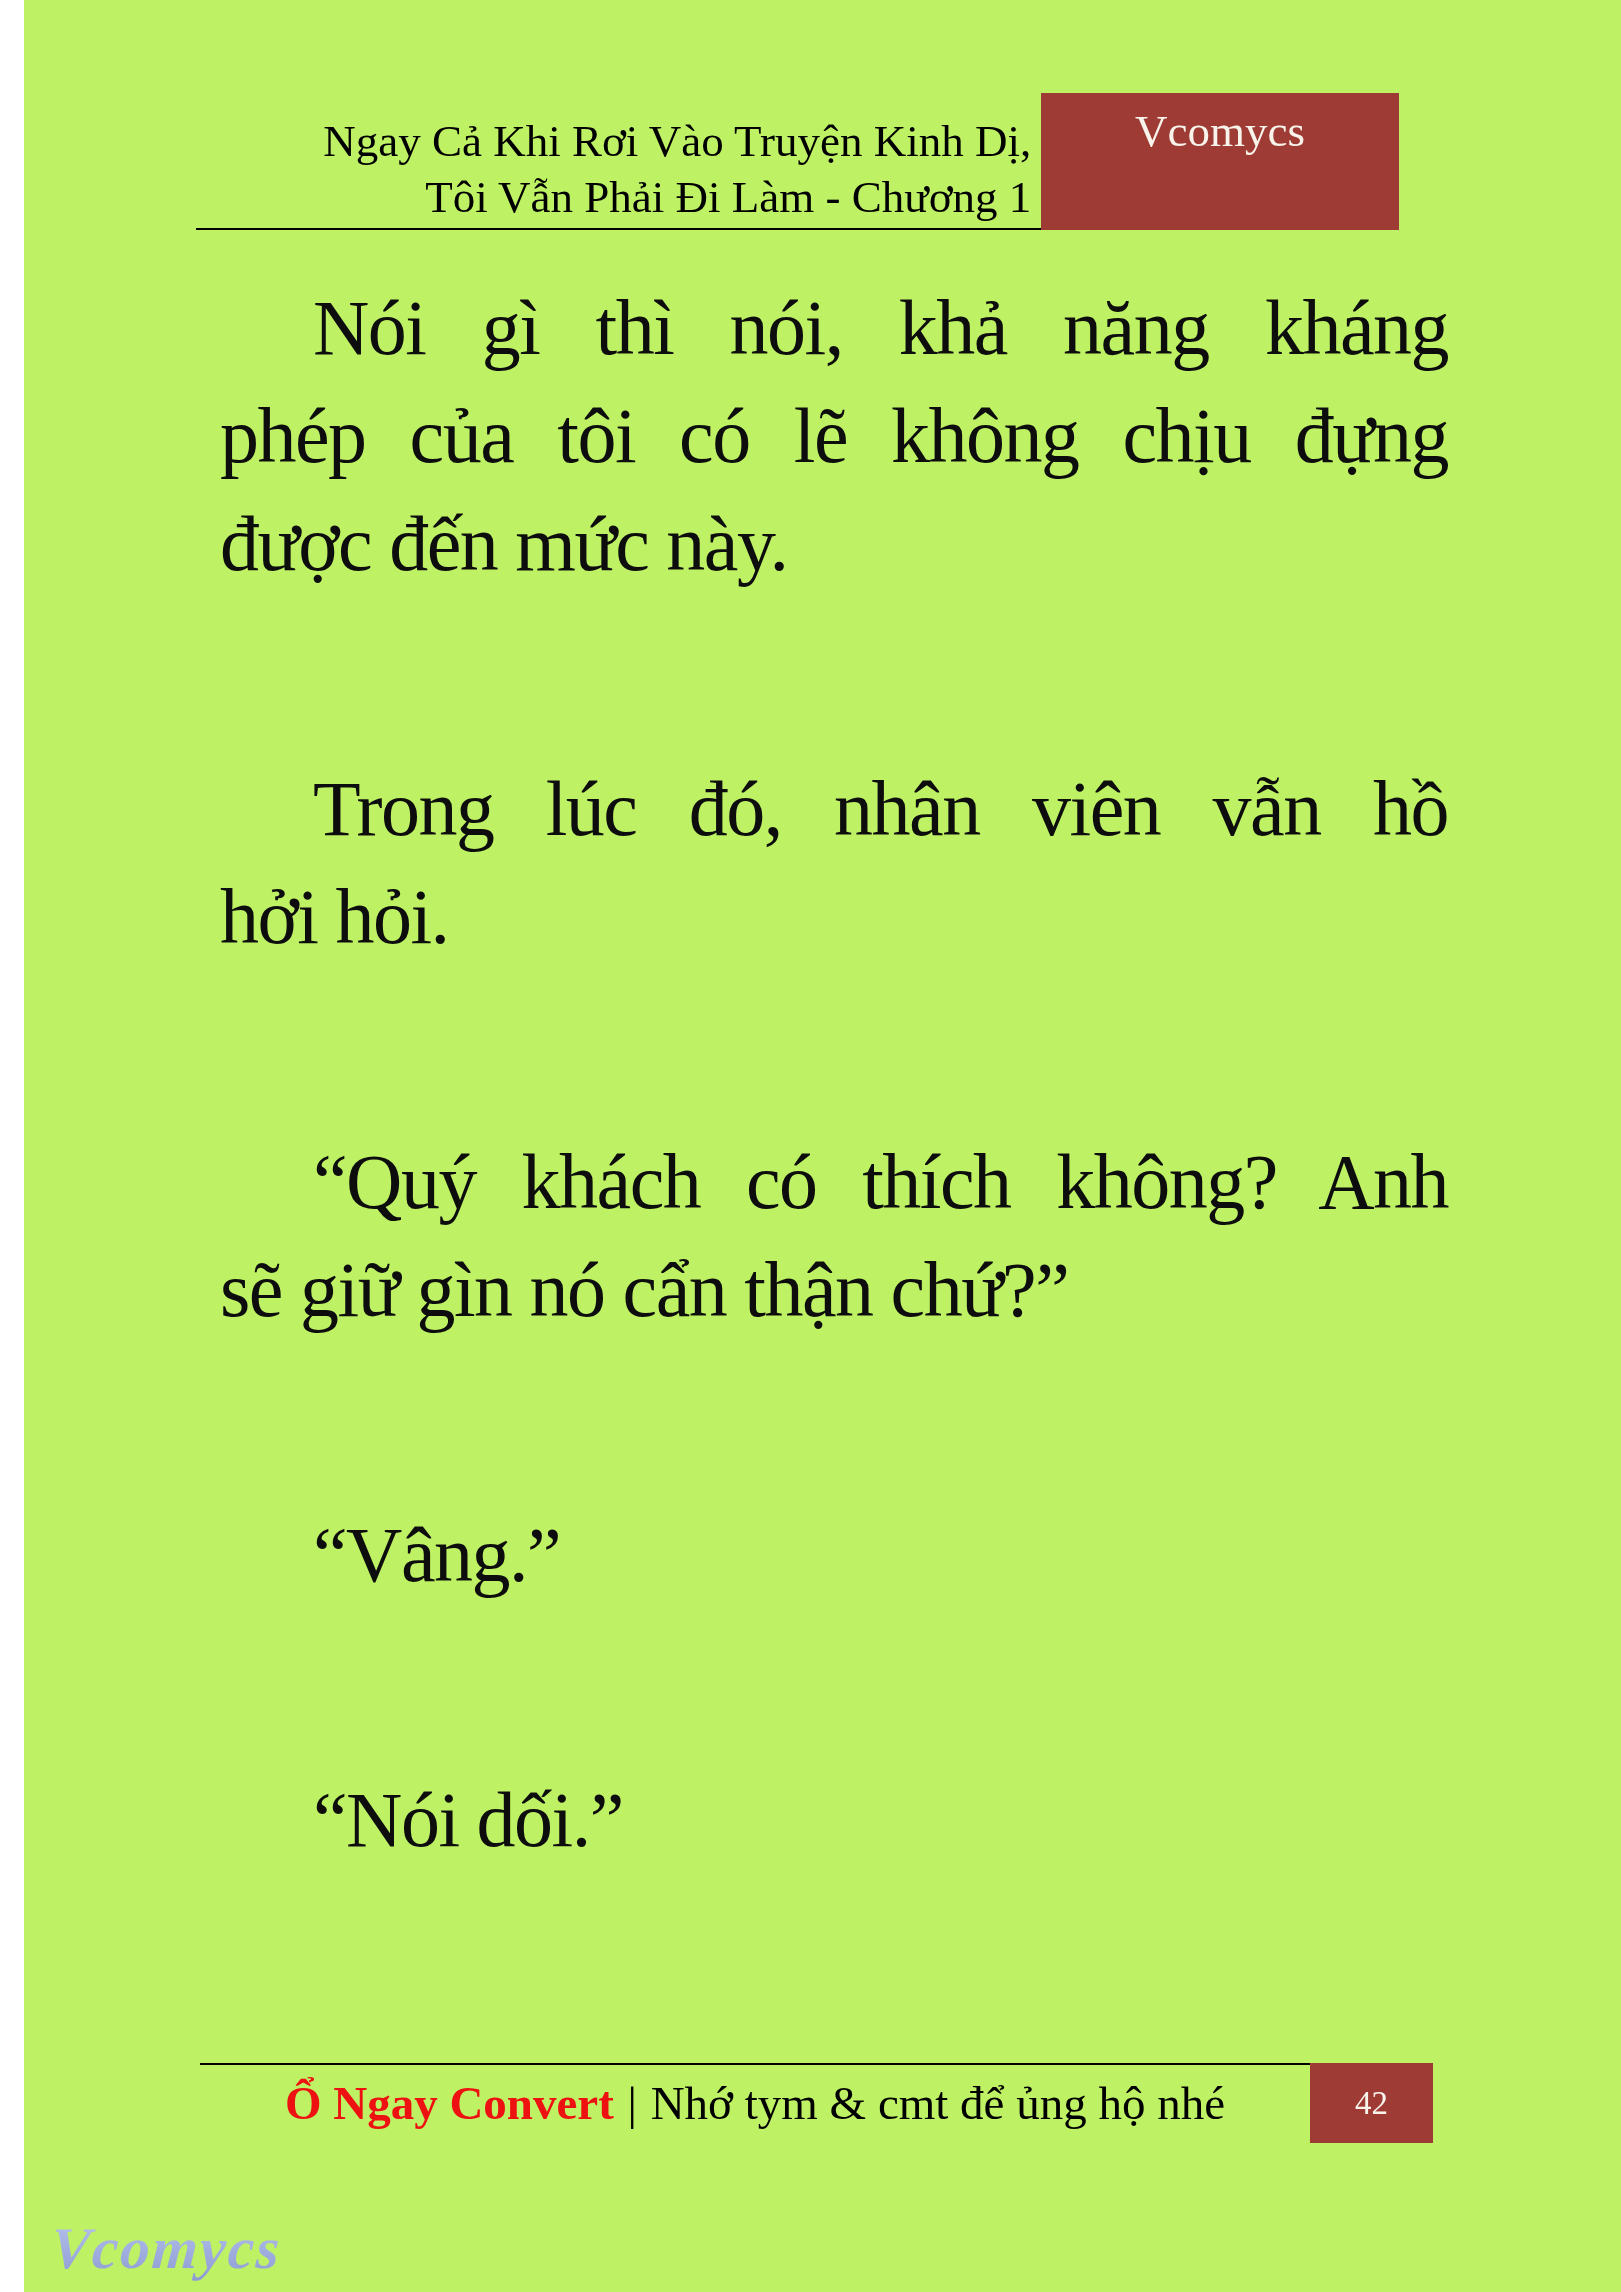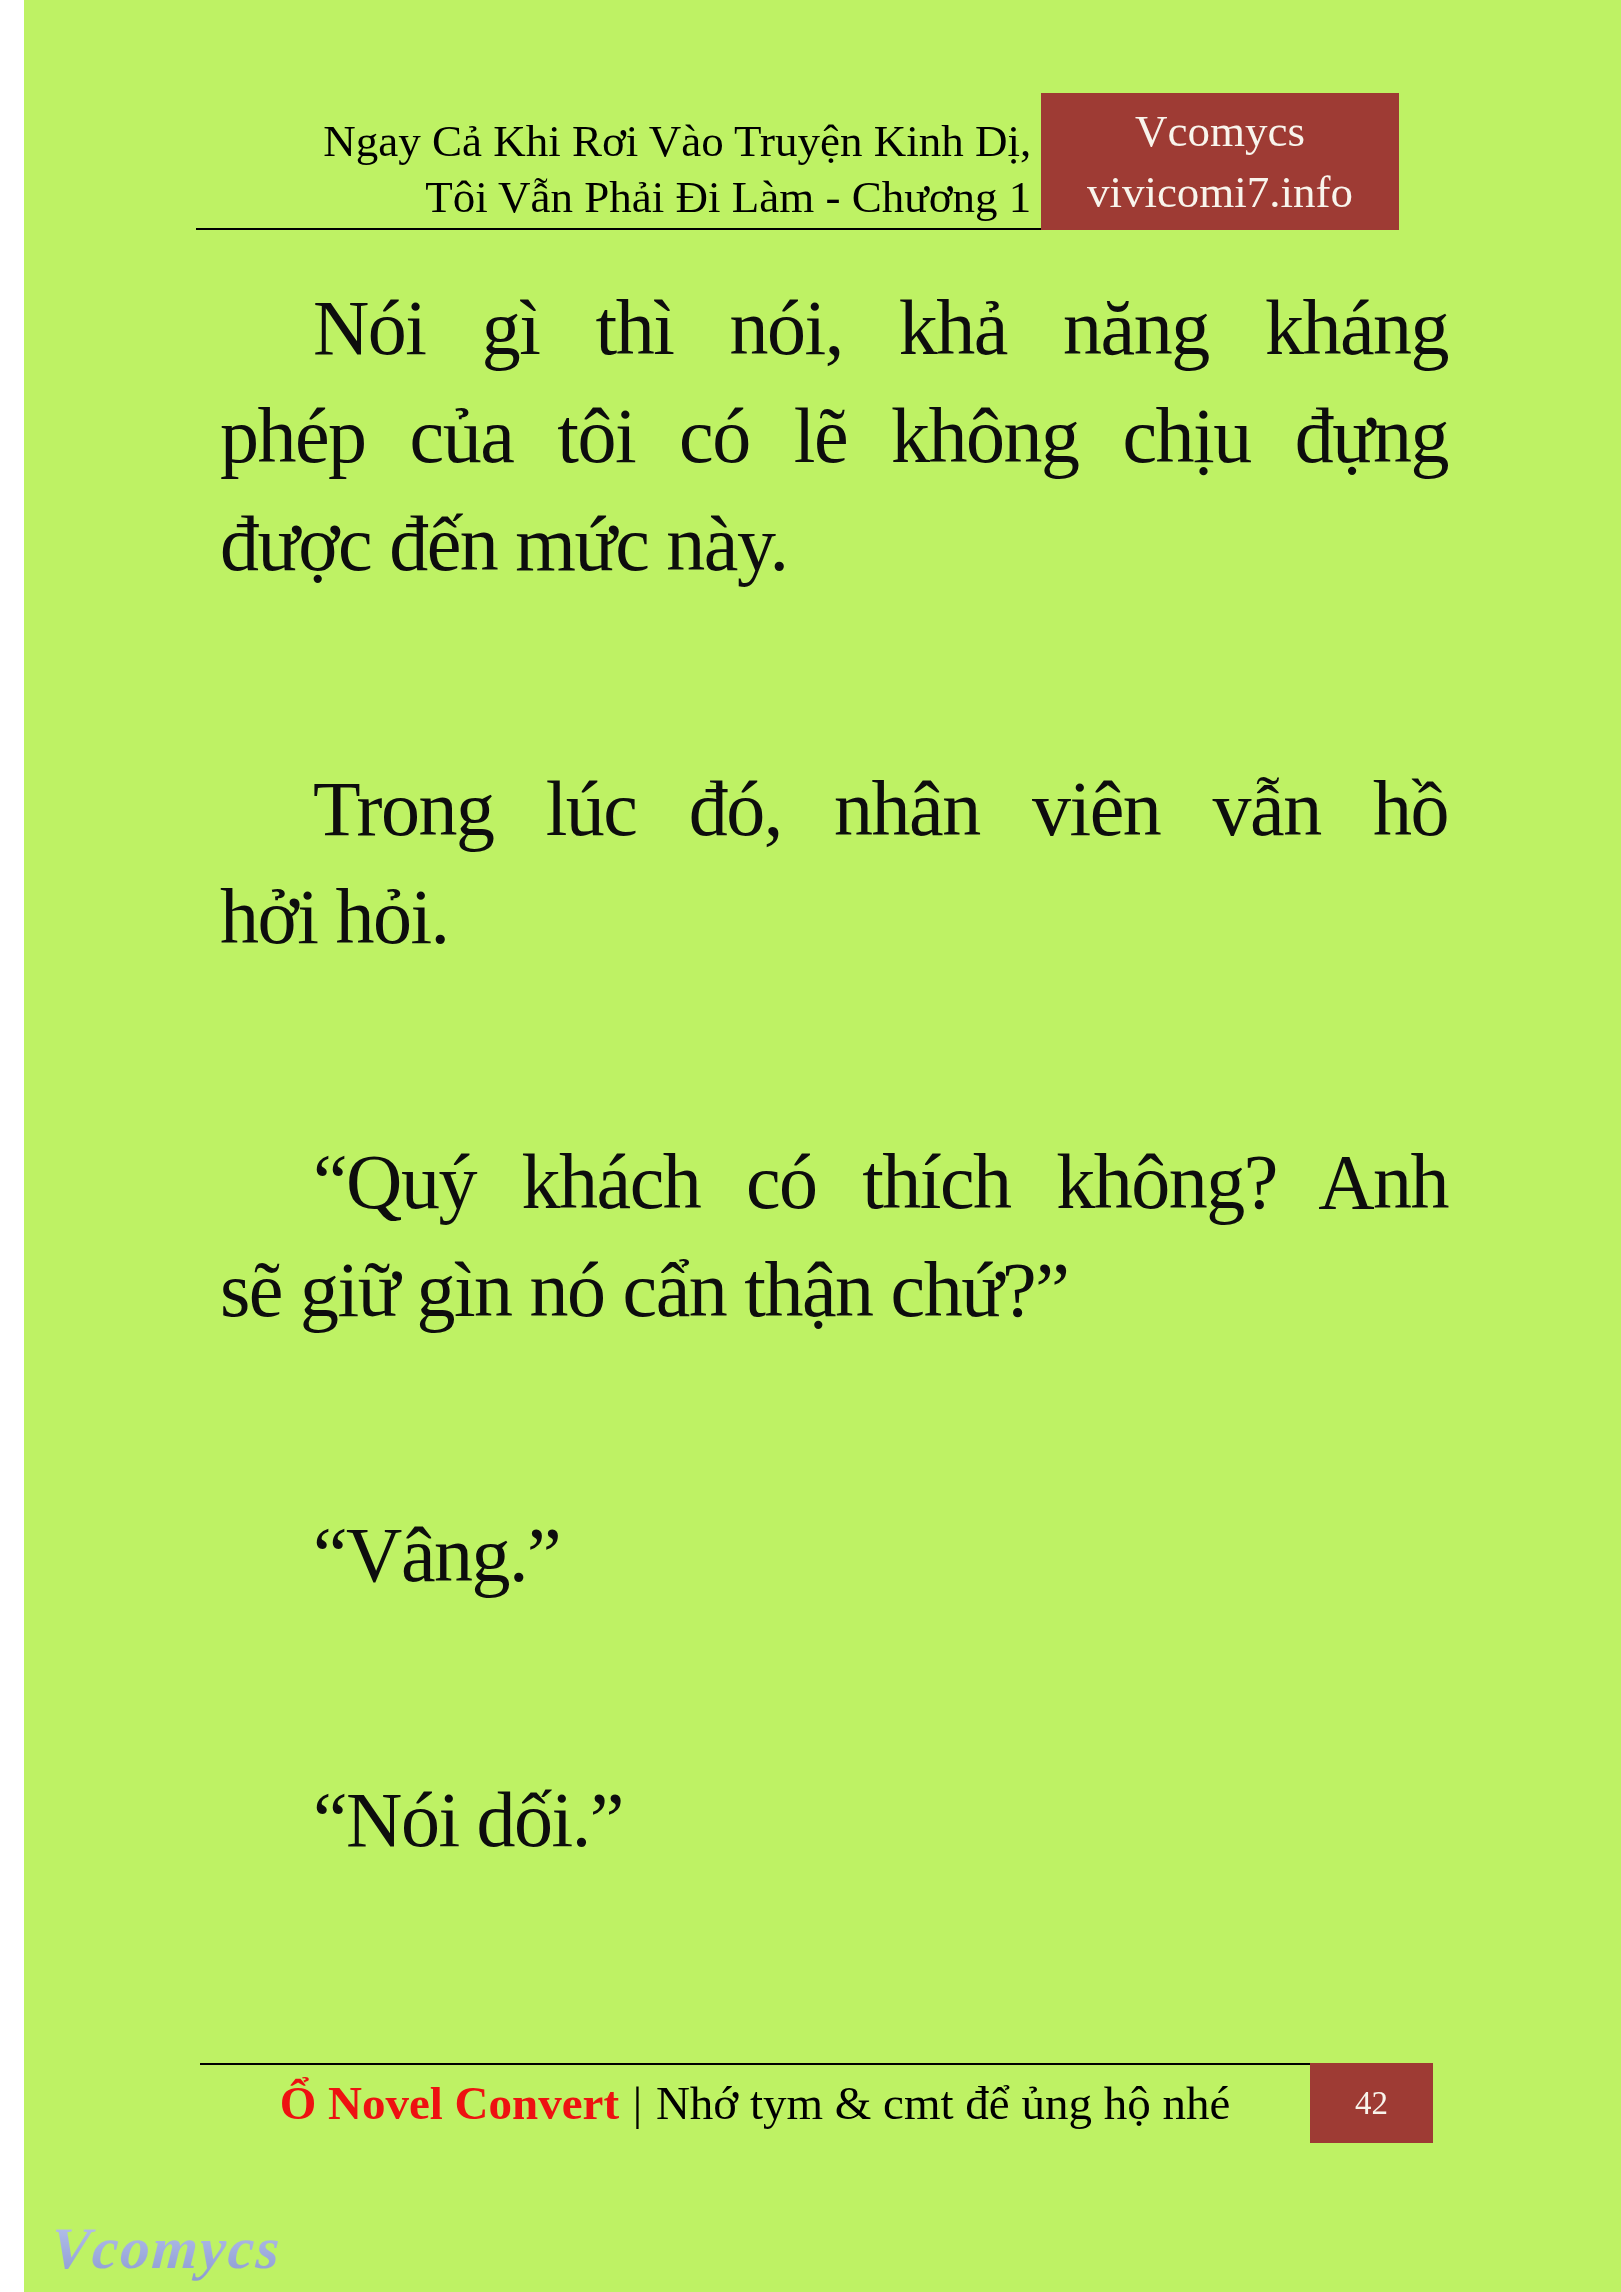--- a/index.html
+++ b/index.html
@@ -122,21 +122,20 @@
 
 <div class="page">
 
   <header class="header">
     <div class="header-titlewrap">
       <div class="ht-line">Ngay Cả Khi Rơi Vào Truyện Kinh Dị,</div>
       <div class="ht-line">Tôi Vẫn Phải Đi Làm - Chương 1</div>
     </div>
     <div class="badge">
       <div>Vcomycs</div>
-      <div>vivicomi7.info</div>
     </div>
   </header>
 
   <main class="main">
     <div class="para">
       <span class="line fill indent">Nói gì thì nói, khả năng kháng</span>
       <span class="line fill">phép của tôi có lẽ không chịu đựng</span>
       <span class="line">được đến mức này.</span>
     </div>
     <div class="para">
@@ -150,21 +149,21 @@
     <div class="para">
       <span class="line indent">“Vâng.”</span>
     </div>
     <div class="para">
       <span class="line indent">“Nói dối.”</span>
     </div>
   </main>
 
   <footer class="footer">
     <div class="footer-bar">
-      <span class="footer-brand">Ổ Novel Convert</span><span class="footer-sep">|</span><span class="footer-note">Nhớ tym &amp; cmt để ủng hộ nhé</span>
+      <span class="footer-brand">Ổ Ngay Convert</span><span class="footer-sep">|</span><span class="footer-note">Nhớ tym &amp; cmt để ủng hộ nhé</span>
     </div>
     <div class="pagenum">42</div>
   </footer>
 
   <div class="watermark">Vcomycs</div>
 
 </div>
 
 
 </body></html>

